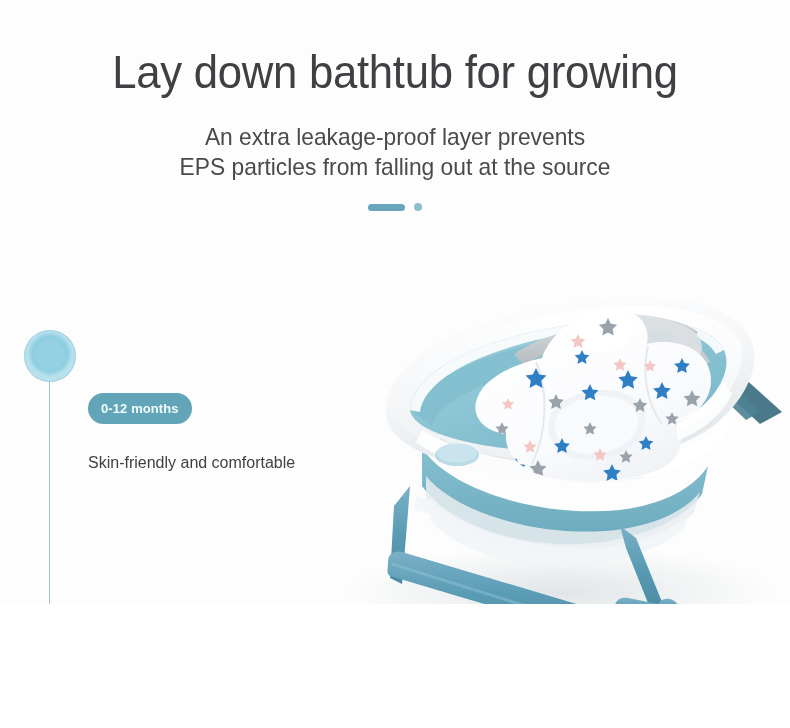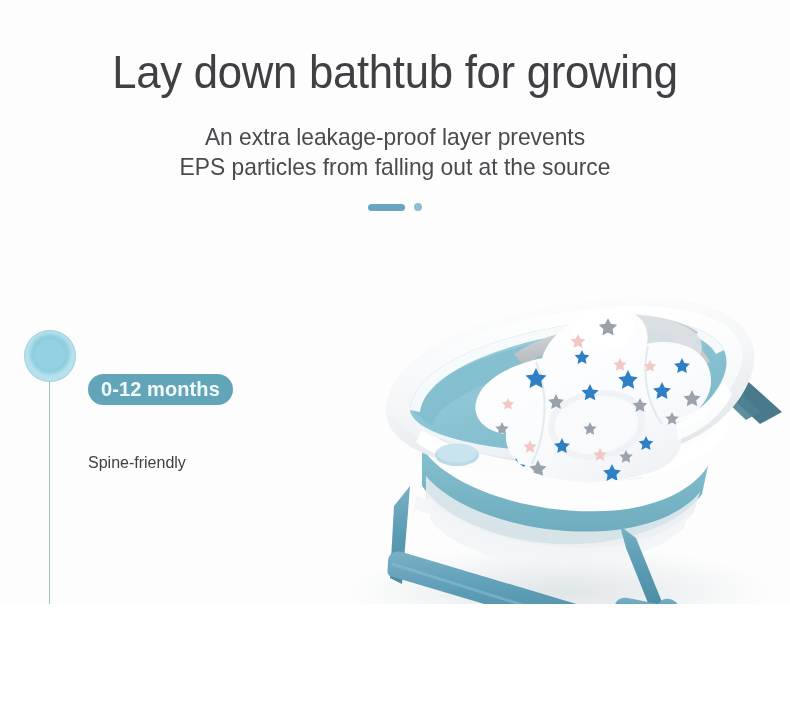--- a/index.html
+++ b/index.html
@@ -98,27 +98,27 @@
   #callout-title {
     position: absolute;
     left: 88px; top: 340px;
     font-size: 16.5px;
     line-height: 22px;
     color: #43434a;
     white-space: nowrap;
   }
   #age-badge {
     position: absolute;
-    left: 88px; top: 374px;
+    left: 88px; top: 393px;
     height: 31px;
     padding: 0 13px;
     border-radius: 16px;
     background: #63a5b8;
     color: #f2fbfd;
-    font-size: 20px;
+    font-size: 13px;
     line-height: 31px;
     font-weight: 600;
     letter-spacing: .1px;
     box-sizing: border-box;
     white-space: nowrap;
   }
   #callout-desc {
     position: absolute;
     left: 88px; top: 452px;
     font-size: 16px;
@@ -152,21 +152,21 @@
     <span class="dot"></span>
   </div>
 
   <div id="callout-bullet"></div>
   <div id="callout-line"></div>
 
 
   <div id="age-badge">0-12 months</div>
 
   <div id="callout-desc">
-    <span class="desc-line">Spine-friendly</span>
+    <span class="desc-line">Skin-friendly and comfortable</span>
   </div>
 
   <div id="product-photo">
     <svg viewBox="0 0 500 400" xmlns="http://www.w3.org/2000/svg" aria-hidden="true">
       <defs>
         <linearGradient id="gRim" x1="0" y1="0" x2="0.35" y2="1">
           <stop offset="0%" stop-color="#ffffff"></stop>
           <stop offset="55%" stop-color="#f4f6f8"></stop>
           <stop offset="100%" stop-color="#e2e7ea"></stop>
         </linearGradient>

